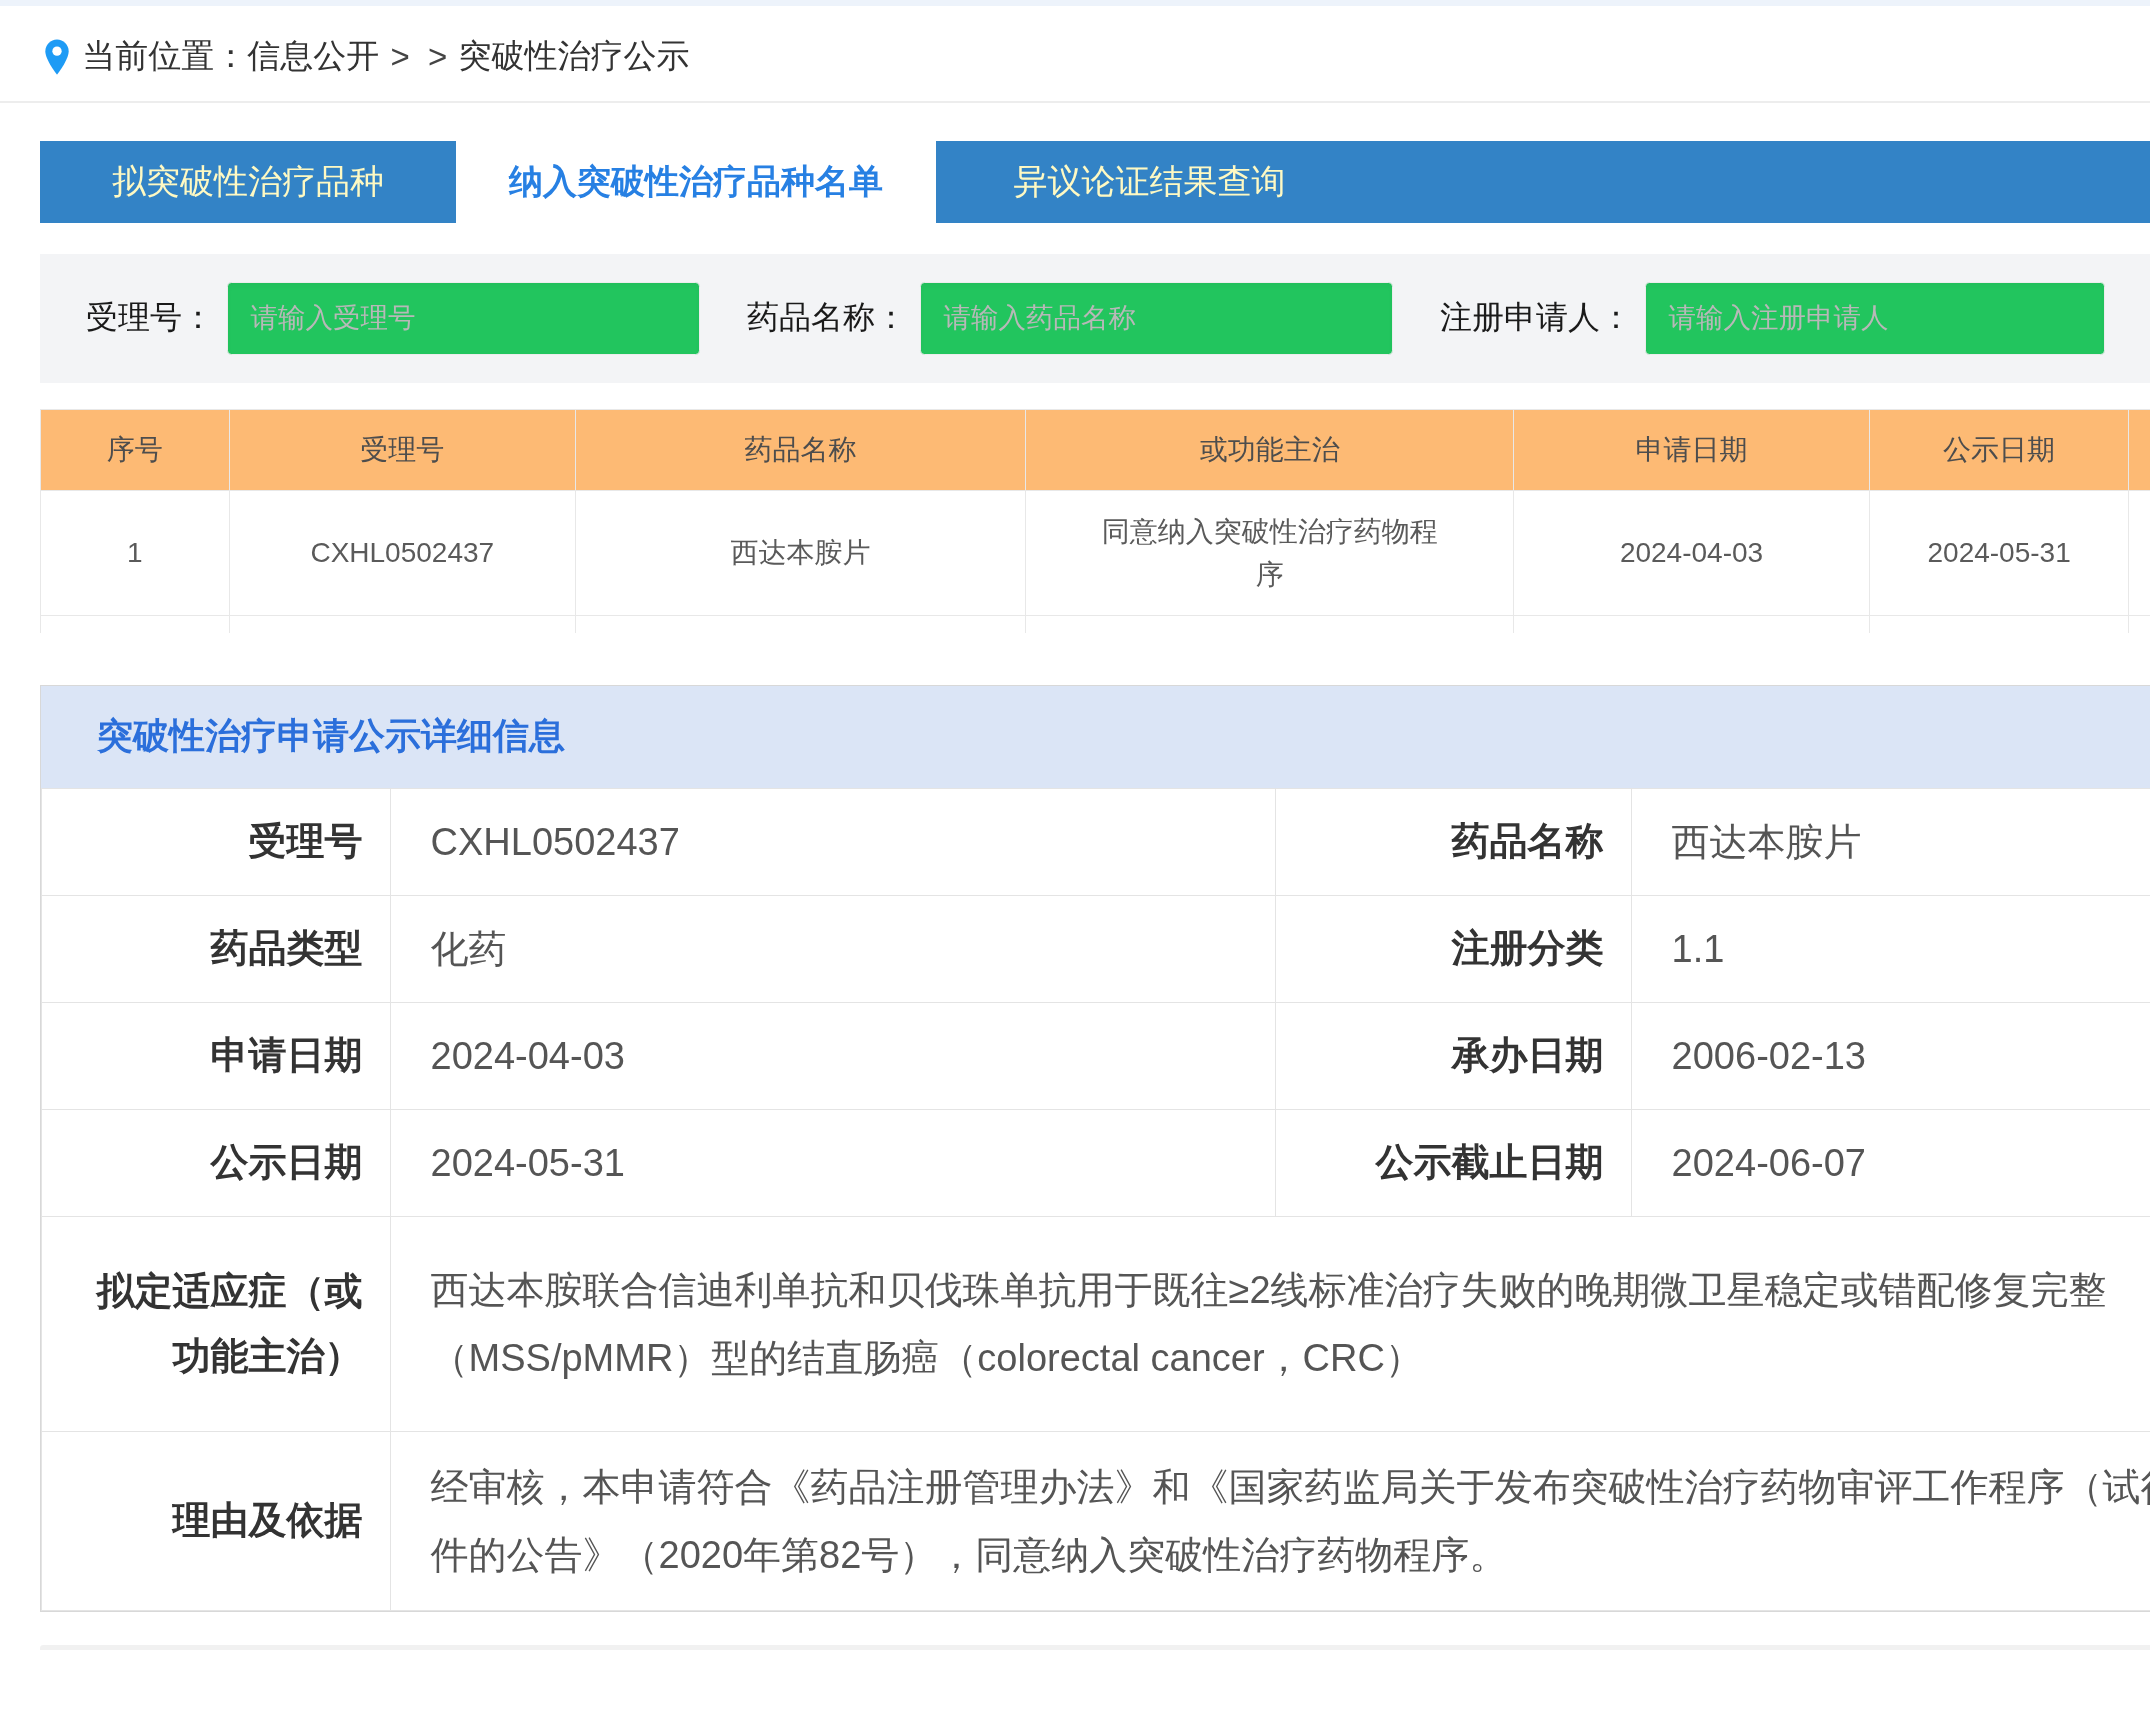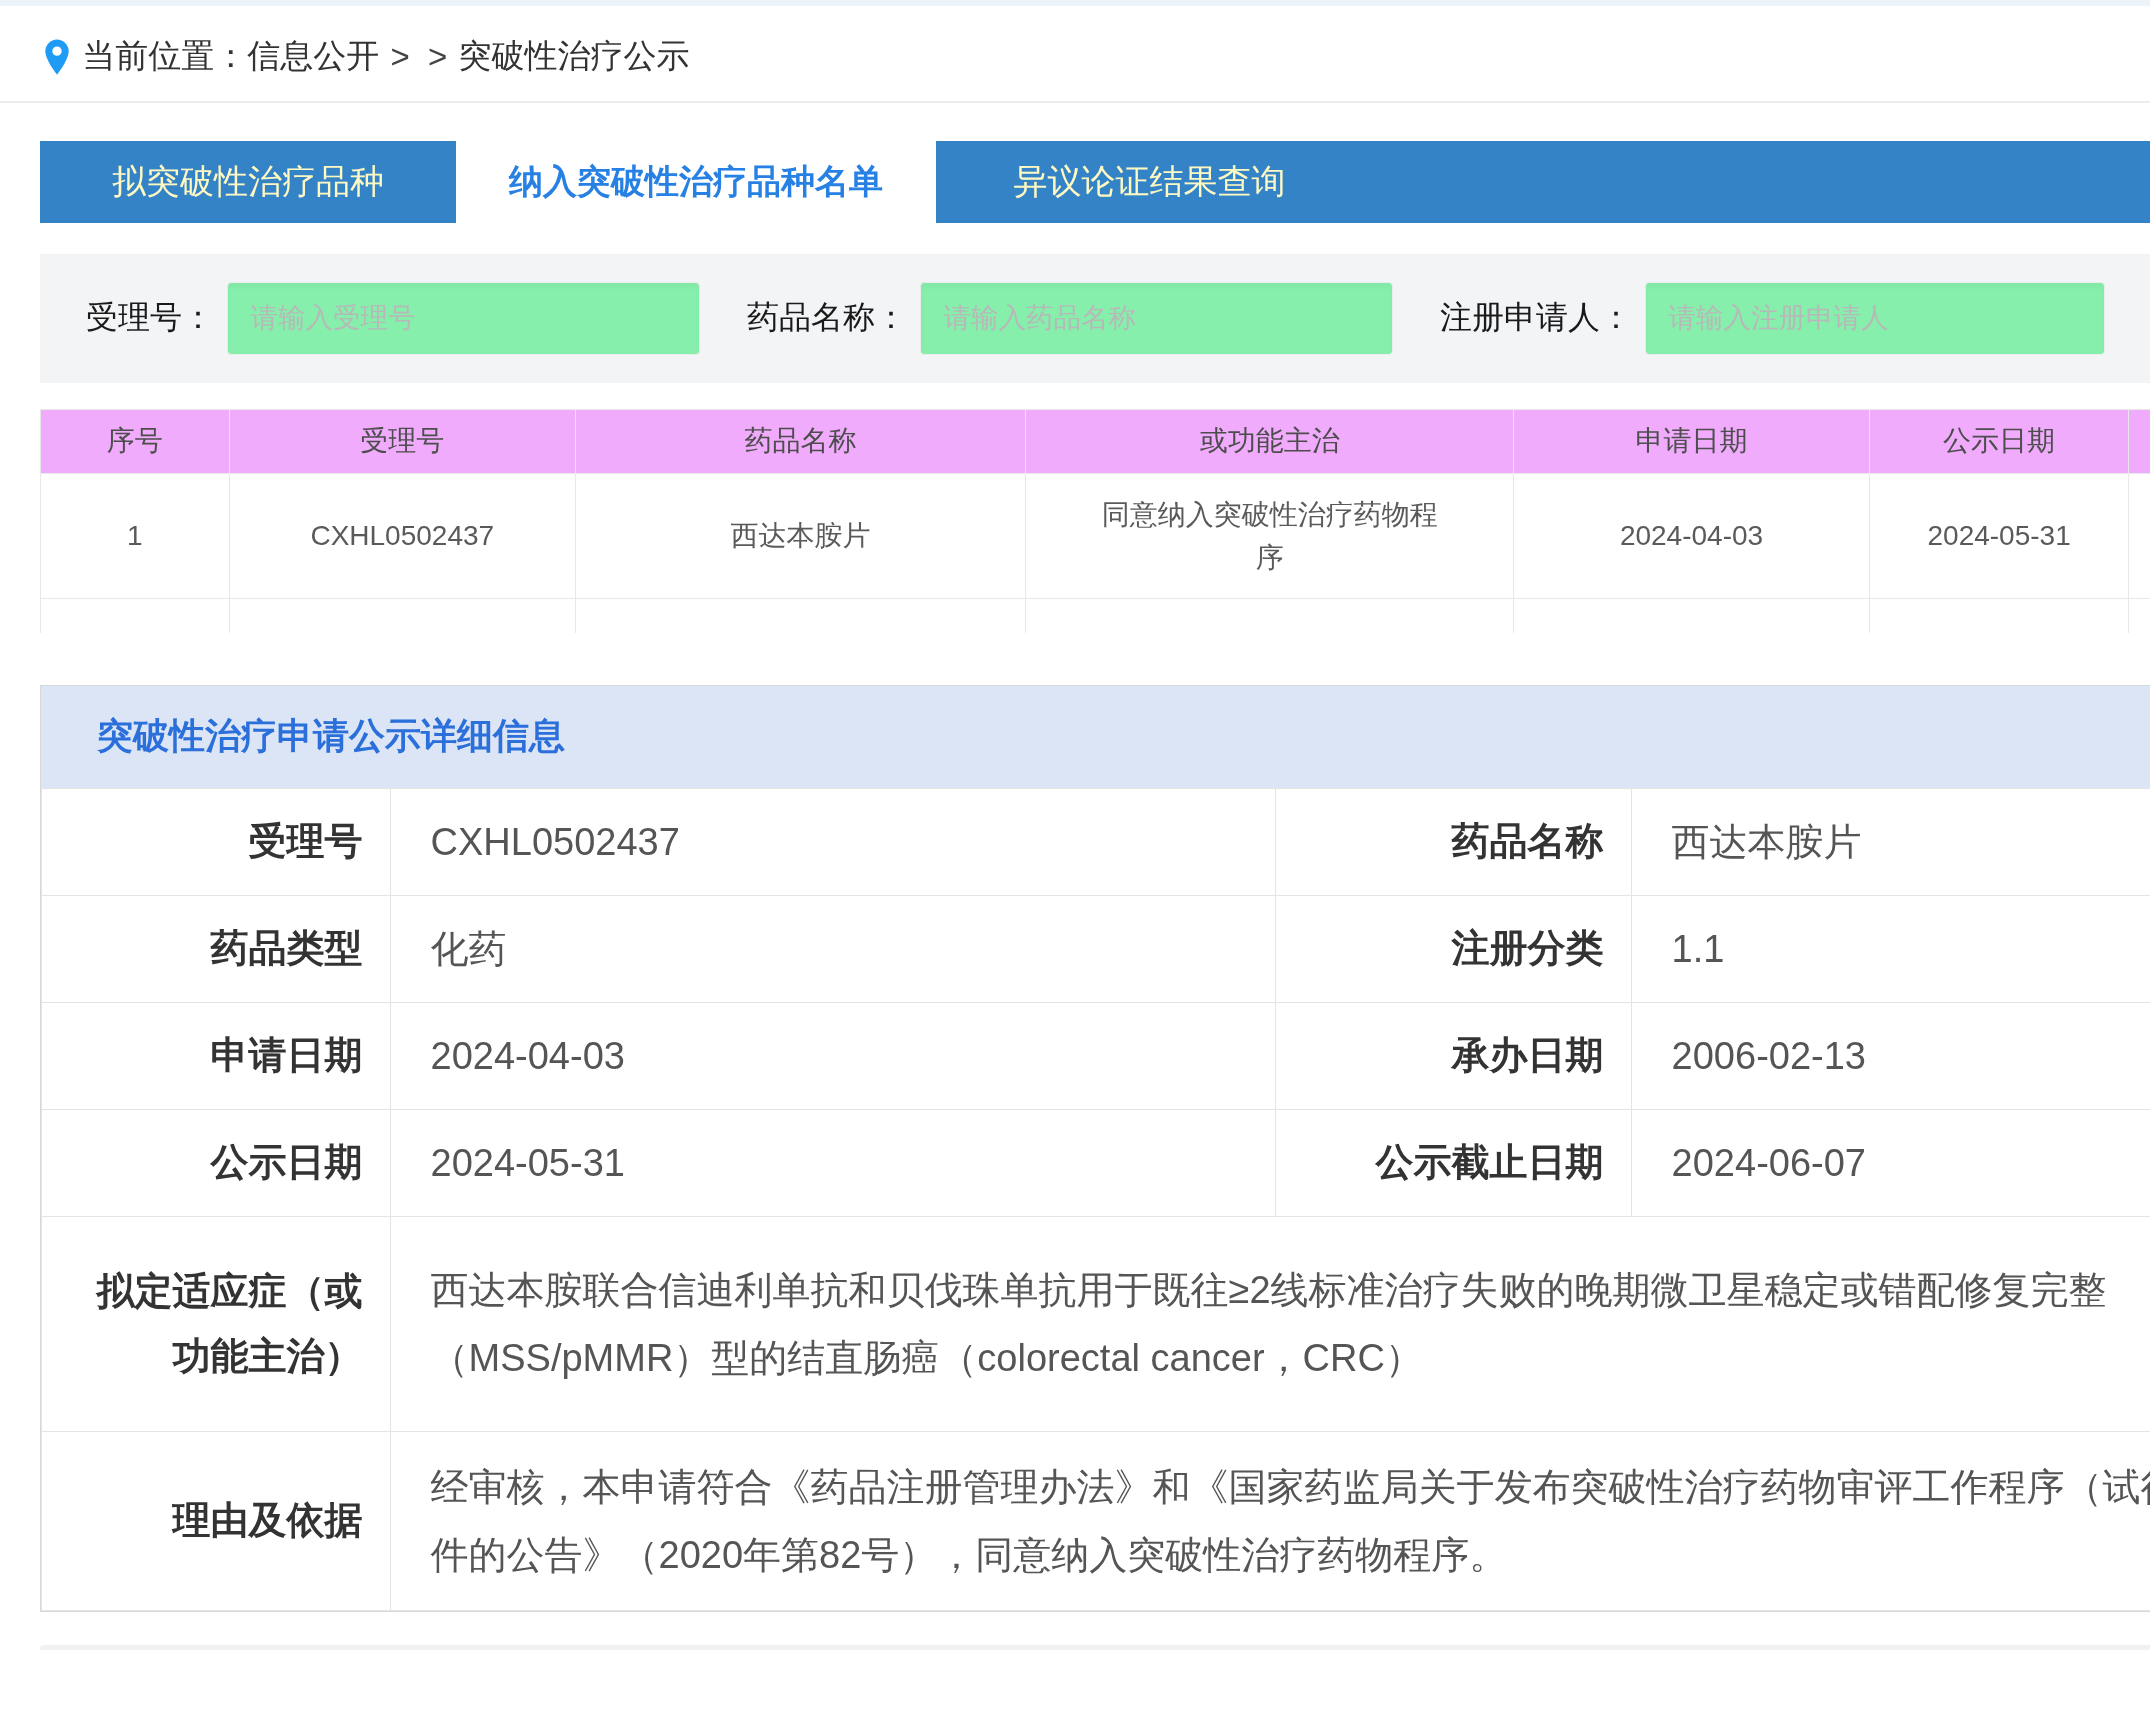--- a/index.html
+++ b/index.html
@@ -44,21 +44,21 @@
     margin: 31px 40px 0 40px;
     height: 129px;
     background: #f3f4f6;
     display: flex; align-items: center;
     padding: 0 24px 0 46px;
   }
   .search-label { font-size: 32px; color: #1a1a1a; white-space: nowrap; }
   .search-input {
     width: 473px; height: 73px;
     margin-left: 13px;
-    background: #86efac;
+    background: #22c55e;
     border: 0.9px solid #ececec;
     border-radius: 4.3px;
     box-shadow: inset 0 3.4px 5.2px rgba(0,0,0,0.035);
     font-size: 27.5px; color: #333;
     padding: 0 22.4px;
     outline: none;
     font-family: inherit;
   }
   .search-input.last { width: 460px; }
   .search-input::placeholder { color: #b8b8b8; }
@@ -74,23 +74,23 @@
     width: 100%;
     border-collapse: collapse;
     table-layout: fixed;
   }
   table.results td {
     border: 0.9px solid #e8e8e8;
     text-align: center;
     font-size: 28px;
   }
   table.results tr.head td {
-    background: #f0abfc;
+    background: #fdba74;
     color: #4d4d4d;
-    height: 64px;
+    height: 81px;
   }
   table.results tr.data td { color: #5a5a5a; height: 125px; }
   table.results td.wrapcell { padding: 0 62px; line-height: 43px; }
   table.results tr.cut td { height: 52px; background: #fff; }
   .c1 { width: 8%; } .c2 { width: 14.7%; } .c3 { width: 19.1%; }
   .c4 { width: 20.7%; } .c5 { width: 15.1%; } .c6 { width: 11%; } .c7 { width: 11.4%; }
 
   
   .detail-panel {
     margin: 52px 40px 0 40px;

